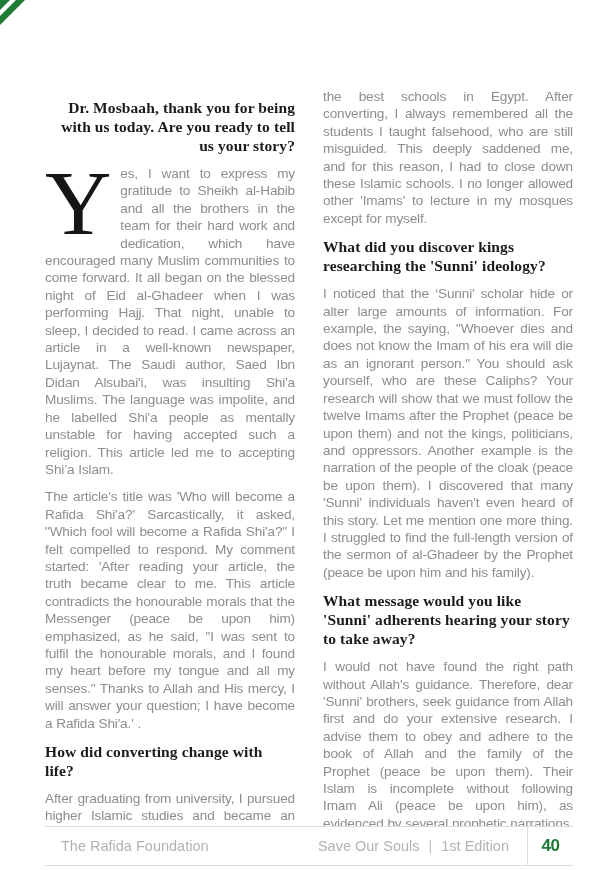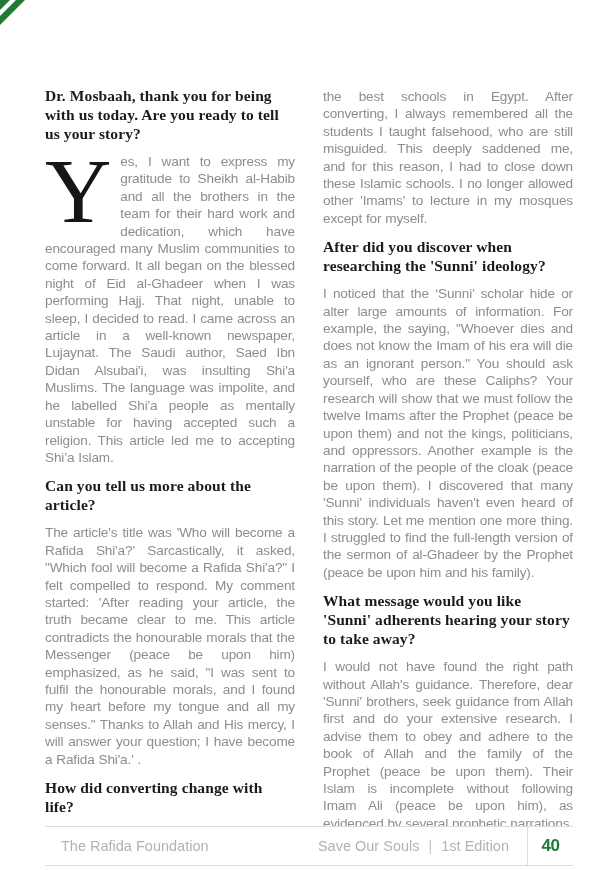--- a/index.html
+++ b/index.html
@@ -20,21 +20,21 @@
     position:absolute; left:45px; top:86px; width:528px; height:740px;
     display:flex; gap:28px; overflow:hidden;
   }
   .col { width:250px; }
 
   .q {
     font-family:"Liberation Serif", serif; font-weight:bold;
     font-size:15.5px; line-height:19px; color:#1b1b1b;
     margin:10px 0 6px 0; letter-spacing:0.1px;
   }
-  .q.first { margin-top:0; }
+  .q.first { margin-top:12px;text-align:right; }
 
   .a {
     font-size:13.6px; line-height:17.4px; color:#8d8d90;
     text-align:justify; margin:10px 0 3px 0; letter-spacing:-0.15px;
     word-spacing:0.2px;
   }
   .dropcap {
     float:left; font-family:"Liberation Serif", serif; font-weight:400;
     font-size:92px; line-height:68px; color:#161616;
     margin:4px 9px 0 0;
@@ -65,29 +65,28 @@
     <div class="tri t1"></div>
     <div class="tri t2"></div>
     <div class="tri t3"></div>
   </div>
 
   <div class="columns">
 
     <div class="col">
       <h2 class="q first">Dr. Mosbaah, thank you for being with us today. Are you ready to tell us your story?</h2>
       <p class="a"><span class="dropcap">Y</span><span>es, I want to express my gratitude to Sheikh al-Habib and all the brothers in the team for their hard work and dedication, which have encouraged many Muslim communities to come forward. It all began on the blessed night of Eid al-Ghadeer when I was performing Hajj. That night, unable to sleep, I decided to read. I came across an article in a well-known newspaper, Lujaynat. The Saudi author, Saed Ibn Didan Alsubai'i, was insulting Shi'a Muslims. The language was impolite, and he labelled Shi'a people as mentally unstable for having accepted such a religion. This article led me to accepting Shi’a Islam.</span></p>
-      <h2 class="q">Can you tell us more about the article?</h2>
       <p class="a">The article's title was 'Who will become a Rafida Shi'a?' Sarcastically, it asked, "Which fool will become a Rafida Shi'a?" I felt compelled to respond. My comment started: 'After reading your article, the truth became clear to me. This article contradicts the honourable morals that the Messenger (peace be upon him) emphasized, as he said, "I was sent to fulfil the honourable morals, and I found my heart before my tongue and all my senses." Thanks to Allah and His mercy, I will answer your question; I have become a Rafida Shi'a.' .</p>
       <h2 class="q">How did converting change with life?</h2>
       <p class="a">After graduating from university, I pursued higher Islamic studies and became an Imam. I owned several mosques and Islamic schools, which were renowned as</p>
     </div>
 
     <div class="col">
       <p class="a" style="margin-top:2px;">the best schools in Egypt. After converting, I always remembered all the students I taught falsehood, who are still misguided. This deeply saddened me, and for this reason, I had to close down these Islamic schools. I no longer allowed other 'Imams' to lecture in my mosques except for myself.</p>
-      <h2 class="q">After did you discover when researching the 'Sunni' ideology?</h2>
+      <h2 class="q">What did you discover kings researching the 'Sunni' ideology?</h2>
       <p class="a">I noticed that the ‘Sunni’ scholar hide or alter large amounts of information. For example, the saying, "Whoever dies and does not know the Imam of his era will die as an ignorant person." You should ask yourself, who are these Caliphs? Your research will show that we must follow the twelve Imams after the Prophet (peace be upon them) and not the kings, politicians, and oppressors. Another example is the narration of the people of the cloak (peace be upon them). I discovered that many 'Sunni' individuals haven't even heard of this story. Let me mention one more thing. I struggled to find the full-length version of the sermon of al-Ghadeer by the Prophet (peace be upon him and his family).</p>
       <h2 class="q">What message would you like 'Sunni' adherents hearing your story to take away?</h2>
       <p class="a">I would not have found the right path without Allah's guidance. Therefore, dear 'Sunni' brothers, seek guidance from Allah first and do your extensive research. I advise them to obey and adhere to the book of Allah and the family of the Prophet (peace be upon them). Their Islam is incomplete without following Imam Ali (peace be upon him), as evidenced by several prophetic narrations.</p>
     </div>
 
   </div>
 
   <div class="footer">
     <span class="publisher">The Rafida Foundation</span>
     <span class="spacer"></span>

